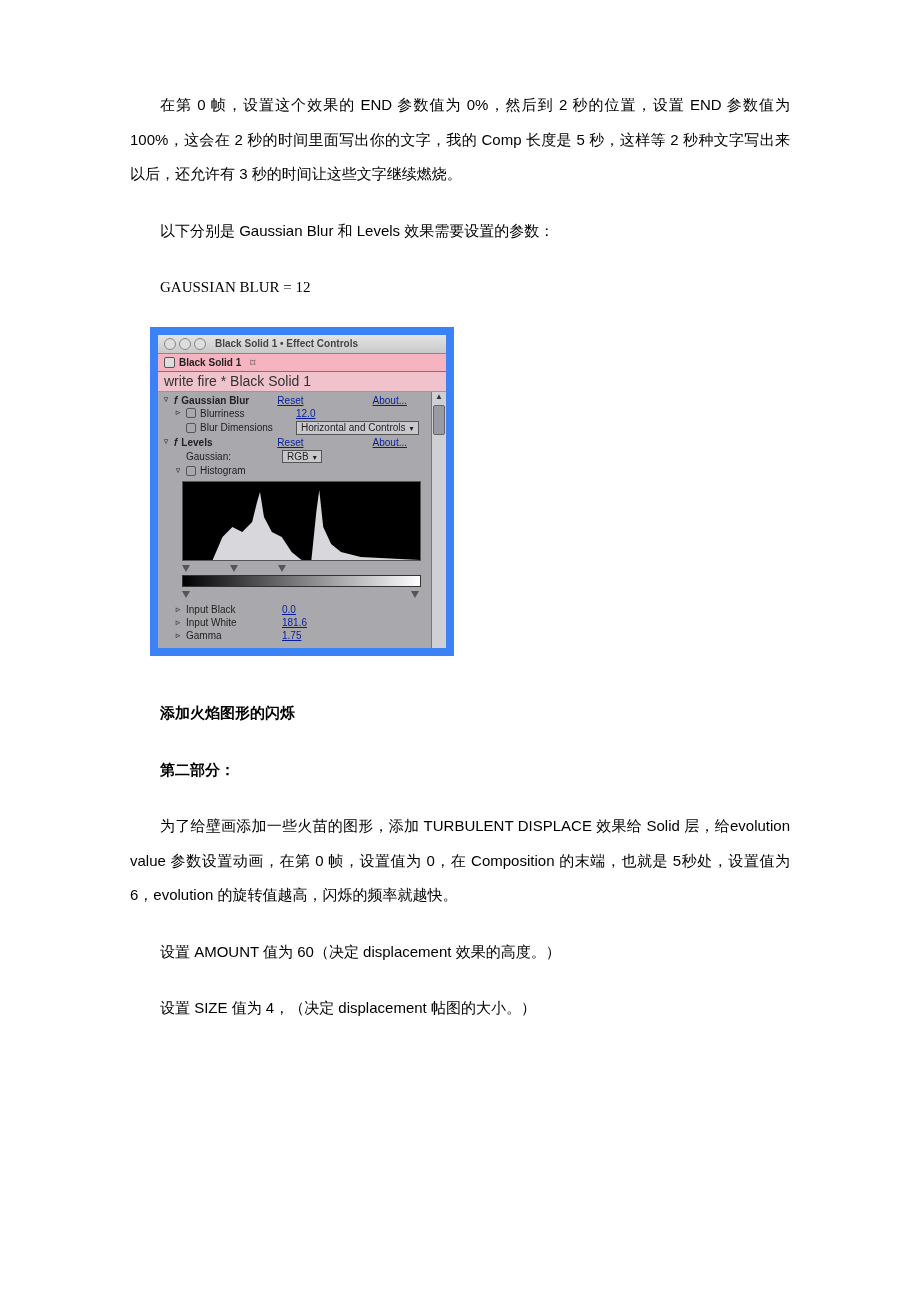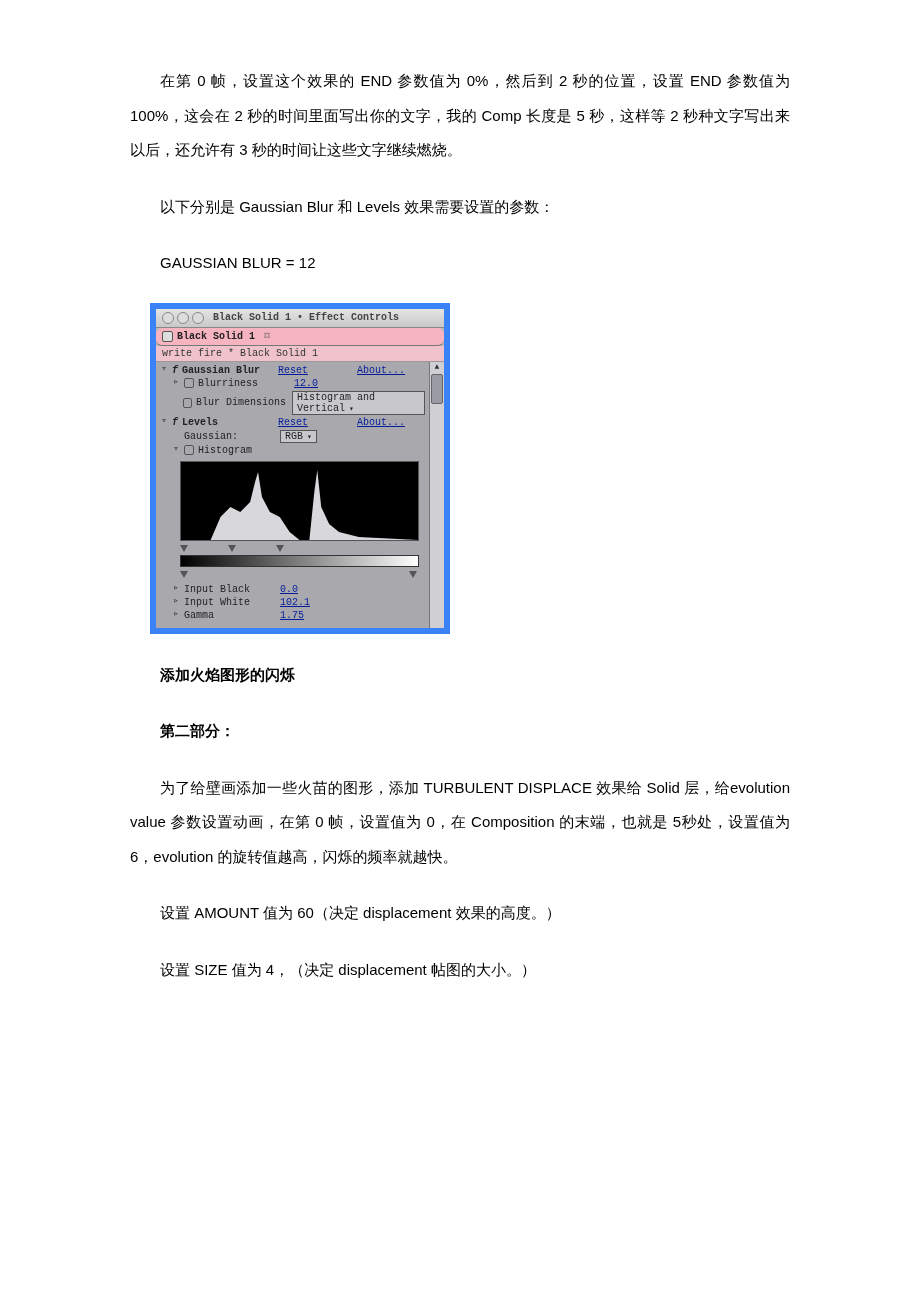--- a/index.html
+++ b/index.html
@@ -5,76 +5,76 @@
   body {
     margin: 0;
     background: #ffffff;
     font-family: "Microsoft YaHei", "SimSun", Arial, sans-serif;
     color: #000;
   }
   .page {
     width: 920px;
     min-height: 1302px;
     box-sizing: border-box;
-    padding: 64px 130px 60px 130px;
+    padding: 88px 130px 60px 130px;
     font-size: 15px;
     line-height: 2.3;
   }
   .para {
     text-indent: 2em;
     margin: 0 0 22px 0;
     text-align: justify;
   }
   .line {
     text-indent: 2em;
     margin: 0 0 22px 0;
+    font-family: Liberation Serif, serif;
   }
   .bold {
     font-weight: bold;
   }
 
   
   .ae-panel {
     display: inline-block;
     margin-left: 2em;
-    border: 6px solid #3b82f6;
+    border: 8px solid #3b82f6;
     background: #b7b7ba;
     width: 288px;
-    font-family: Liberation Mono, monospace;
+    font-family: Liberation Sans, sans-serif;
     font-size: 10px;
     line-height: 1.1;
     color: #222;
-    margin-bottom: 24px;
+    margin-bottom: 40px;
   }
   .ae-titlebar {
     background: linear-gradient(#e4e4e4, #c9c9c9);
     display: flex;
     align-items: center;
     padding: 3px 6px;
     font-size: 10px;
     border-bottom: 1px solid #888;
   }
   .traffic { width: 10px; height: 10px; border-radius: 50%; border: 1px solid #888; margin-right: 3px; background: #ddd; }
   .ae-title { margin-left: 6px; color: #444; font-weight: bold; }
   .ae-tab {
     background: #f5b4c0;
     padding: 3px 6px;
     display: flex;
     border-bottom: 1px solid #777;
-    border-radius: 6px;
   }
   .tab-badge {
     width: 9px; height: 9px; border: 1px solid #555; border-radius: 2px; background: #ddd; margin-right: 4px;
   }
   .tab-label { font-weight: bold; color: #222; }
   .tab-close { margin-left: 6px; padding: 0 3px; color: #555; }
   .ae-sub {
     background: #f0c3cc;
     padding: 2px 6px;
-    font-size: 10px;
+    font-size: 14px;
     color: #333;
     border-bottom: 1px solid #999;
   }
   .ae-body {
     display: flex;
   }
   .ae-tree {
     flex: 1;
     background: #a9a9ad;
     padding: 2px 0 6px 0;
@@ -183,21 +183,21 @@
         <div class="row indent1">
           <span class="tw">▹</span>
           <span class="stop"></span>
           <span class="rowlabel">Blurriness</span>
           <span class="val">12.0</span>
         </div>
         <div class="row indent1">
           <span class="tw"></span>
           <span class="stop"></span>
           <span class="rowlabel">Blur Dimensions</span>
-          <span class="dd">Histogram and Vertical</span>
+          <span class="dd">Horizontal and Controls</span>
         </div>
 
         <div class="row">
           <span class="tw">▿</span>
           <span class="fx">f</span>
           <span class="rowlabel effect-header">Levels</span>
           <span class="val">Reset</span>
           <span class="about">About...</span>
         </div>
         <div class="row indent1">
@@ -228,21 +228,21 @@
         </div>
 
         <div class="row indent1">
           <span class="tw">▹</span>
           <span class="rowlabel">Input Black</span>
           <span class="val">0.0</span>
         </div>
         <div class="row indent1">
           <span class="tw">▹</span>
           <span class="rowlabel">Input White</span>
-          <span class="val">102.1</span>
+          <span class="val">181.6</span>
         </div>
         <div class="row indent1">
           <span class="tw">▹</span>
           <span class="rowlabel">Gamma</span>
           <span class="val">1.75</span>
         </div>
 
       </div>
       <div class="ae-scroll">
         <span class="sb-arrow">▲</span>

